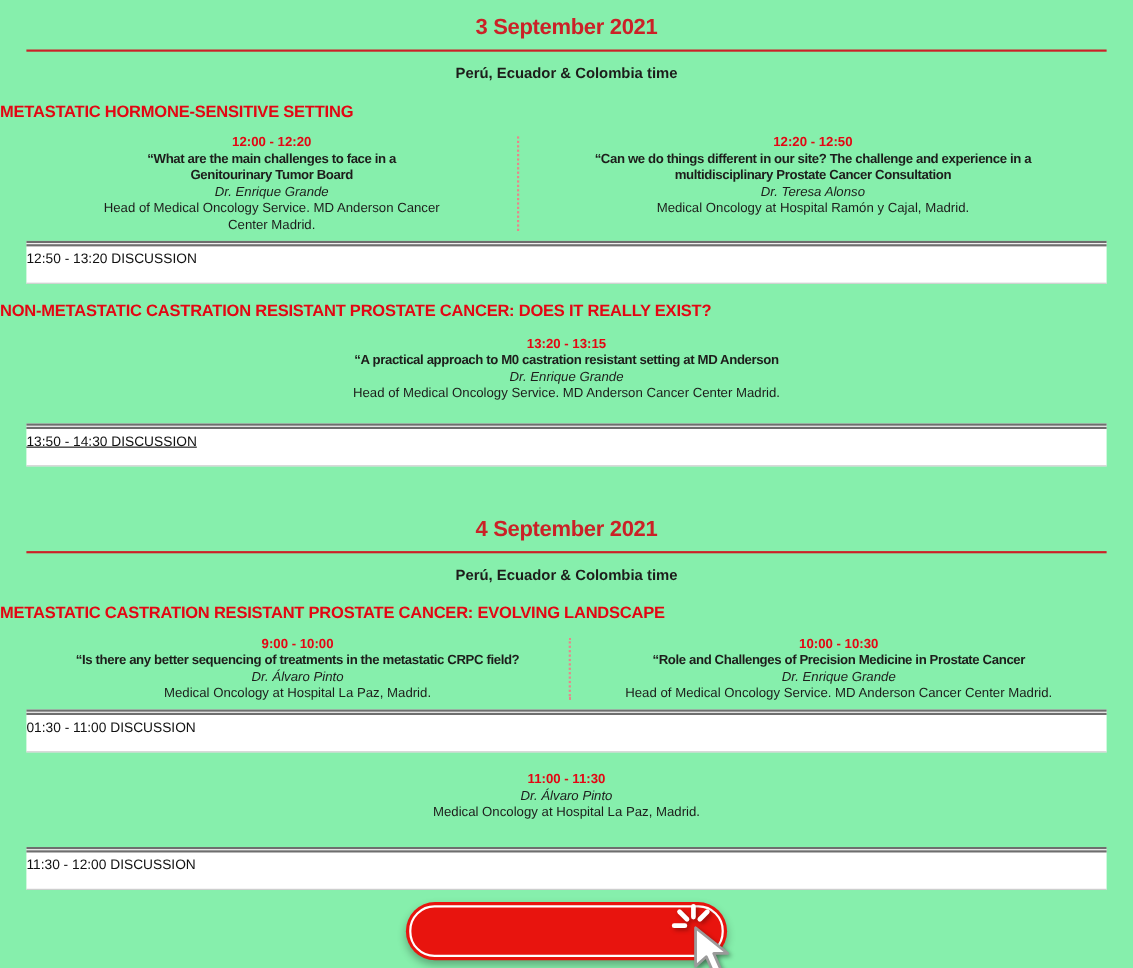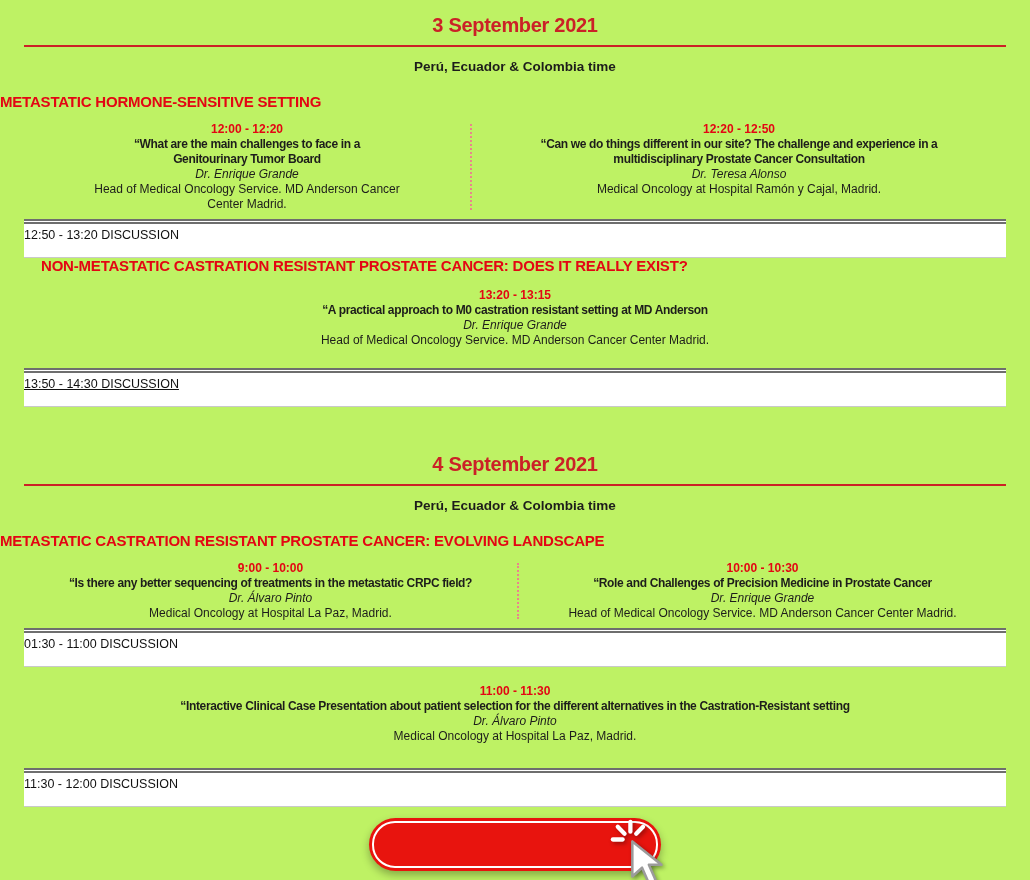--- a/index.html
+++ b/index.html
@@ -1,32 +1,32 @@
 <!DOCTYPE html>
 <html><head>
 <meta charset="utf-8">
 <style>
   html,body{margin:0;padding:0;background:#ebebeb;}
   .page{
-    position:relative;width:1030px;height:880px;background:#bef264;
+    position:relative;width:1030px;height:880px;background:#86efac;
     font-family:"Liberation Sans","DejaVu Sans",sans-serif;color:#1d1d1b;
     padding-top:15px;box-sizing:border-box;overflow:hidden;
   }
   .date{
     margin:0;text-align:center;font-size:20px;line-height:20px;font-weight:bold;
     color:#cb2127;letter-spacing:-0.3px;
   }
   .date-rule{border:none;border-top:2px solid #cb2127;margin:10px 24px 0;}
   .tz{margin-top:13px;text-align:center;font-size:13.5px;line-height:14px;font-weight:bold;}
   .topic{
     margin:0;text-align:left;font-size:15px;line-height:15px;font-weight:bold;
     color:#e30613;letter-spacing:-0.2px;
   }
   .topic.t1{margin-top:20px;}
-  .topic.t2{padding-left:41px;}
+  .topic.t2{margin-top:17px;}
   .row{display:flex;align-items:flex-start;padding:0 24px;margin-top:13px;}
   .row .col-l{width:446px;}
   .day2 .row .col-l{width:493px;}
   .row .col-r{flex:1;}
   .col-divider{border-left:2px dotted #e9868b;align-self:stretch;margin:2px 0;}
   .session{text-align:center;font-size:12px;line-height:15px;}
   .session .time{color:#e30613;font-weight:bold;}
   .session .title{font-weight:bold;letter-spacing:-0.35px;margin:0 auto;}
   .session .speaker{font-style:italic;}
   .session .affil{margin:0 auto;}
@@ -124,21 +124,20 @@
         <div class="title">“Role and Challenges of Precision Medicine in Prostate Cancer</div>
         <div class="speaker">Dr. Enrique Grande</div>
         <div class="affil">Head of Medical Oncology Service. MD Anderson Cancer Center Madrid.</div>
       </div>
     </div>
 
     <div class="discussion-bar">01:30 - 11:00 DISCUSSION</div>
 
     <div class="session single pushed">
       <div class="time">11:00 - 11:30</div>
-      <div class="title">“Interactive Clinical Case Presentation about patient selection for the different alternatives in the Castration-Resistant setting</div>
       <div class="speaker">Dr. Álvaro Pinto</div>
       <div class="affil">Medical Oncology at Hospital La Paz, Madrid.</div>
     </div>
 
     <div class="discussion-bar gap-xl">11:30 - 12:00 DISCUSSION</div>
   </section>
 
   <div class="cta-wrap">
     <button class="cta">
       <span class="ring"></span>

